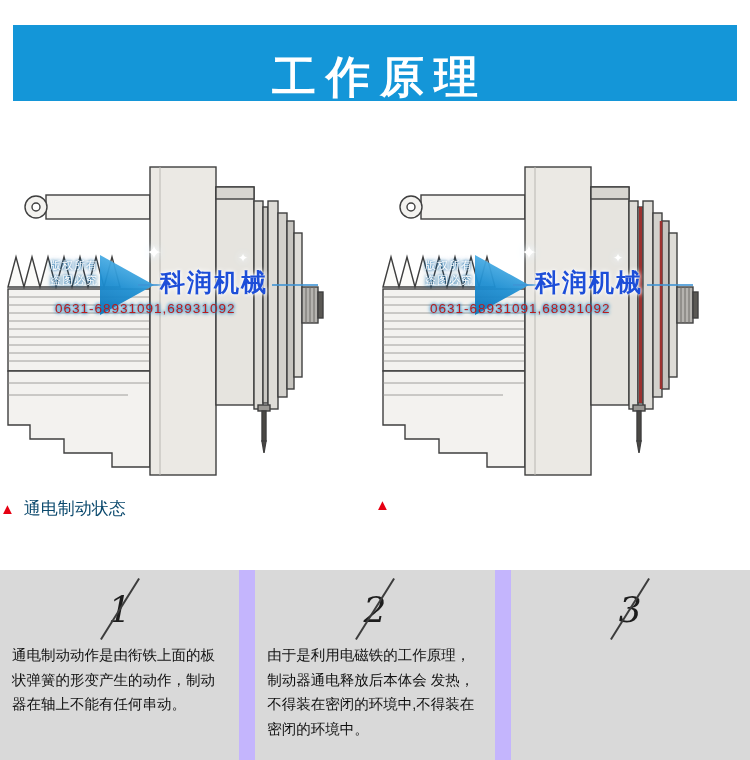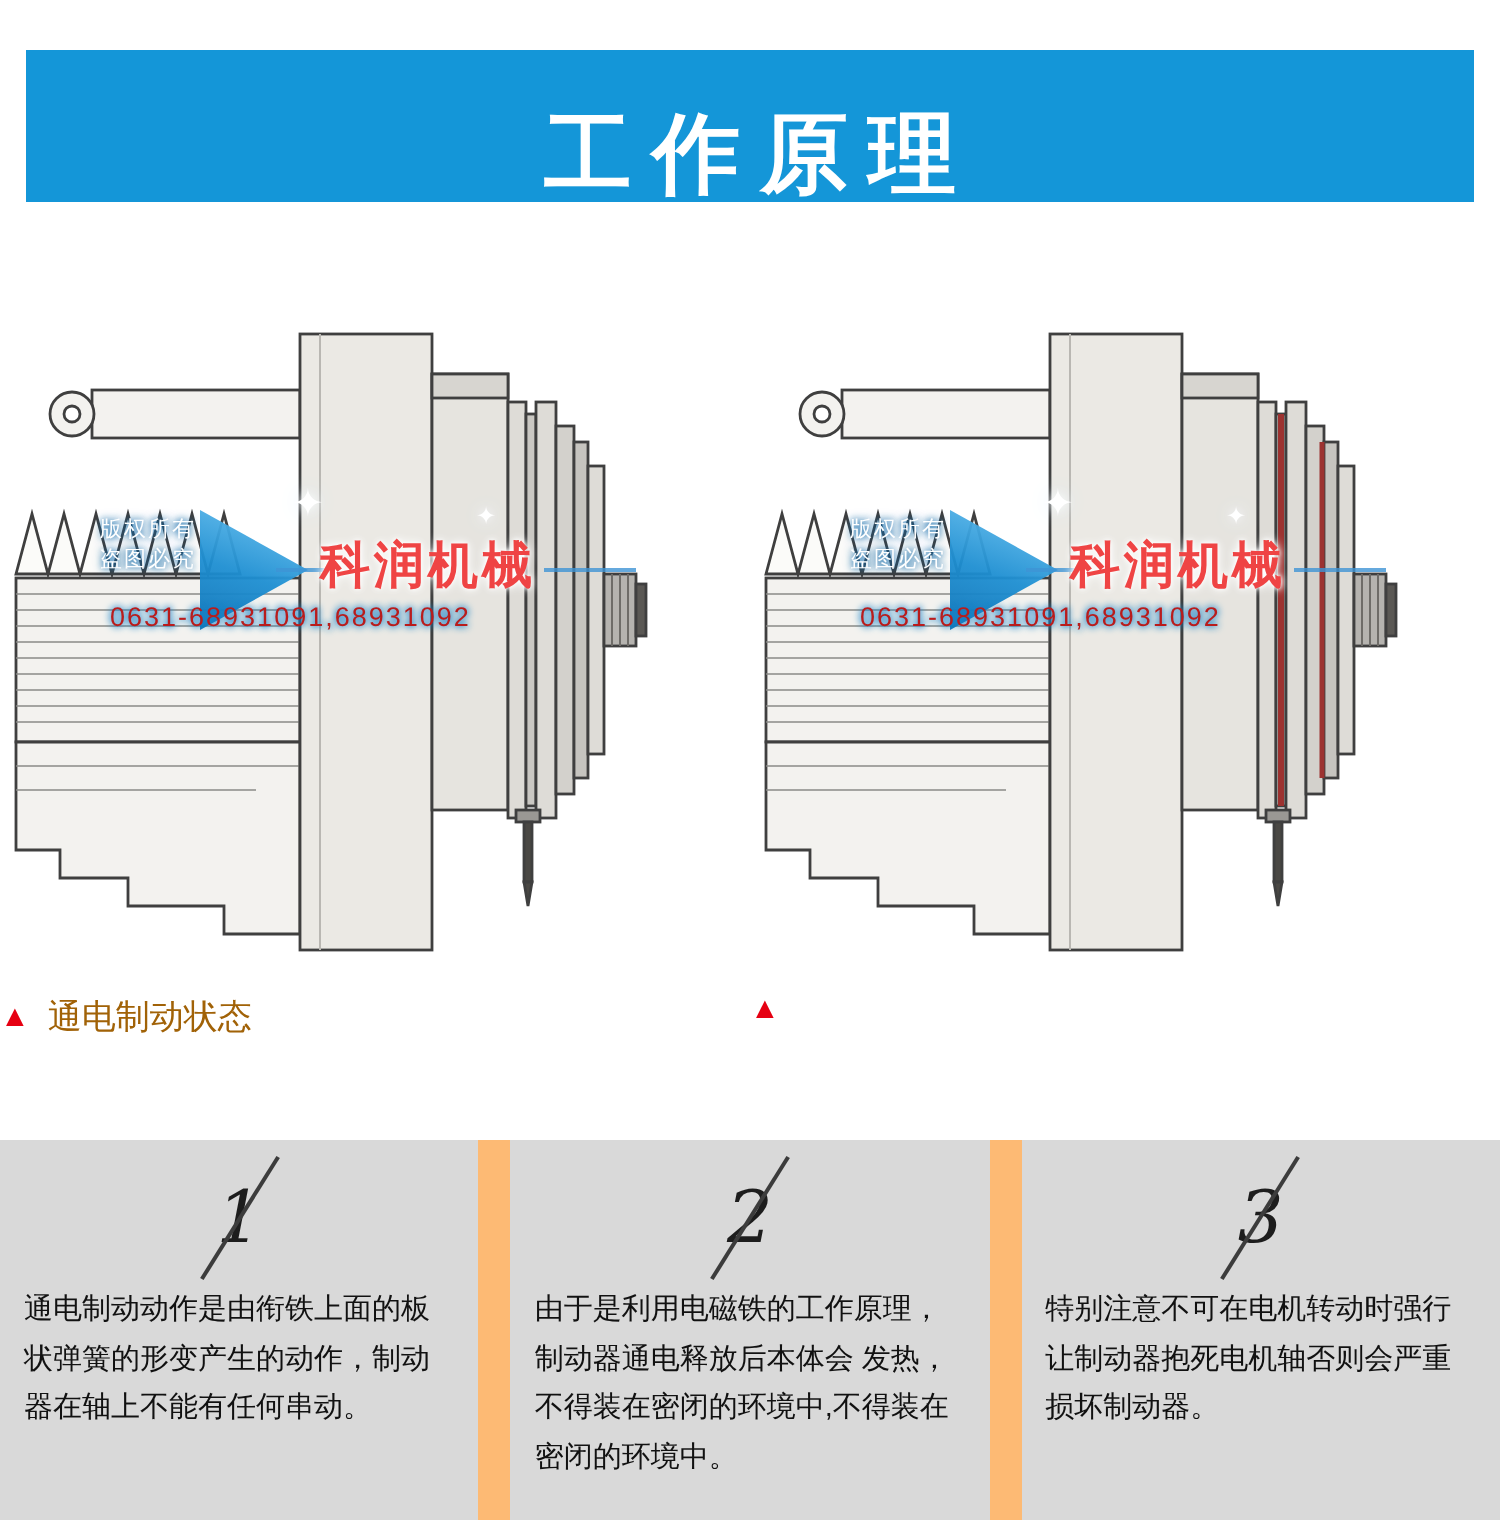--- a/index.html
+++ b/index.html
@@ -22,38 +22,38 @@
   .watermark { position: absolute; left: 0; top: 92px; width: 330px; height: 80px; pointer-events: none; }
   .wm-copy { position: absolute; left: 50px; top: 5px; font-size: 11px; line-height: 1.4; color: #fff;
              text-shadow: 0 0 3px rgba(16,104,168,.95), 0 0 5px rgba(16,104,168,.8); z-index: 3; letter-spacing: 1px; }
   .wm-copy span { display: block; }
   .wm-triangle { position: absolute; left: 100px; top: 2px; width: 54px; height: 60px;
                  background: linear-gradient(200deg, #6ec4f2 0%, #1e8fd2 55%, #0d74b8 100%);
                  clip-path: polygon(0 0, 100% 50%, 0 100%); opacity: .95; z-index: 2; }
   .wm-line { position: absolute; height: 2px; background: rgba(62,148,212,.8); top: 31px; z-index: 2; }
   .wm-line.l1 { left: 138px; width: 28px; }
   .wm-line.l2 { left: 272px; width: 46px; }
-  .wm-brand { position: absolute; left: 160px; top: 13px; font-size: 25px; font-weight: bold; color: #ef4444;
+  .wm-brand { position: absolute; left: 160px; top: 13px; font-size: 25px; font-weight: bold; color: #1d4ed8;
               letter-spacing: 2px; z-index: 3;
               text-shadow: 0 0 2px #fff, 0 0 4px rgba(255,255,255,.9), 0 0 6px rgba(255,255,255,.7); }
   .wm-phone { position: absolute; left: 55px; top: 48px; font-size: 13.5px; color: #b91c1c; letter-spacing: 1px;
               z-index: 3; text-shadow: 0 0 3px #1580c8, 0 0 4px #1580c8; }
   .wm-star { position: absolute; color: #fff; z-index: 4;
              text-shadow: 0 0 6px #fff, 0 0 12px #d6edff; }
   .wm-star.s1 { left: 146px; top: -12px; font-size: 19px; }
   .wm-star.s2 { left: 238px; top: -2px; font-size: 12px; }
 
   
   .caption { margin-top: 16px; display: flex; align-items: center; gap: 9px; }
   .caption .tri { color: #e60012; font-size: 15px; line-height: 1; }
-  .caption-text { font-size: 17px; color: #a16207; }
+  .caption-text { font-size: 17px; color: #0c4a6e; }
 
   
   .notes { position: absolute; left: 0; right: 0; bottom: 0; height: 190px;
-           display: flex; gap: 16px; background: #fdba74; }
+           display: flex; gap: 16px; background: #c4b5fd; }
   .note { flex: 1; background: #d9d9d9; padding: 10px 12px 8px 12px; }
   .num-wrap { position: relative; height: 58px; display: flex; align-items: center; justify-content: center; }
   .num { font-family: "DejaVu Serif", "Liberation Serif", serif; font-style: italic;
          font-size: 36px; color: #1d1d1d; }
   .slash { position: absolute; left: 50%; top: 50%; width: 72px; height: 2px; margin-left: -36px; margin-top: -1px;
            background: #3c3c3c; transform: rotate(-58deg); }
   .note-text { margin-top: 5px; font-size: 14.5px; line-height: 1.7; color: #111; text-align: left; }
 </style>
 </head>
 <body>
@@ -182,17 +182,16 @@
         <span class="num">2</span>
         <span class="slash"></span>
       </div>
       <p class="note-text">由于是利用电磁铁的工作原理，制动器通电释放后本体会 发热，不得装在密闭的环境中,不得装在密闭的环境中。</p>
     </article>
     <article class="note">
       <div class="num-wrap">
         <span class="num">3</span>
         <span class="slash"></span>
       </div>
-      <p class="note-text">特别注意不可在电机转动时强行让制动器抱死电机轴否则会严重损坏制动器。</p>
     </article>
   </section>
 
 </div>
 
 </body></html>

